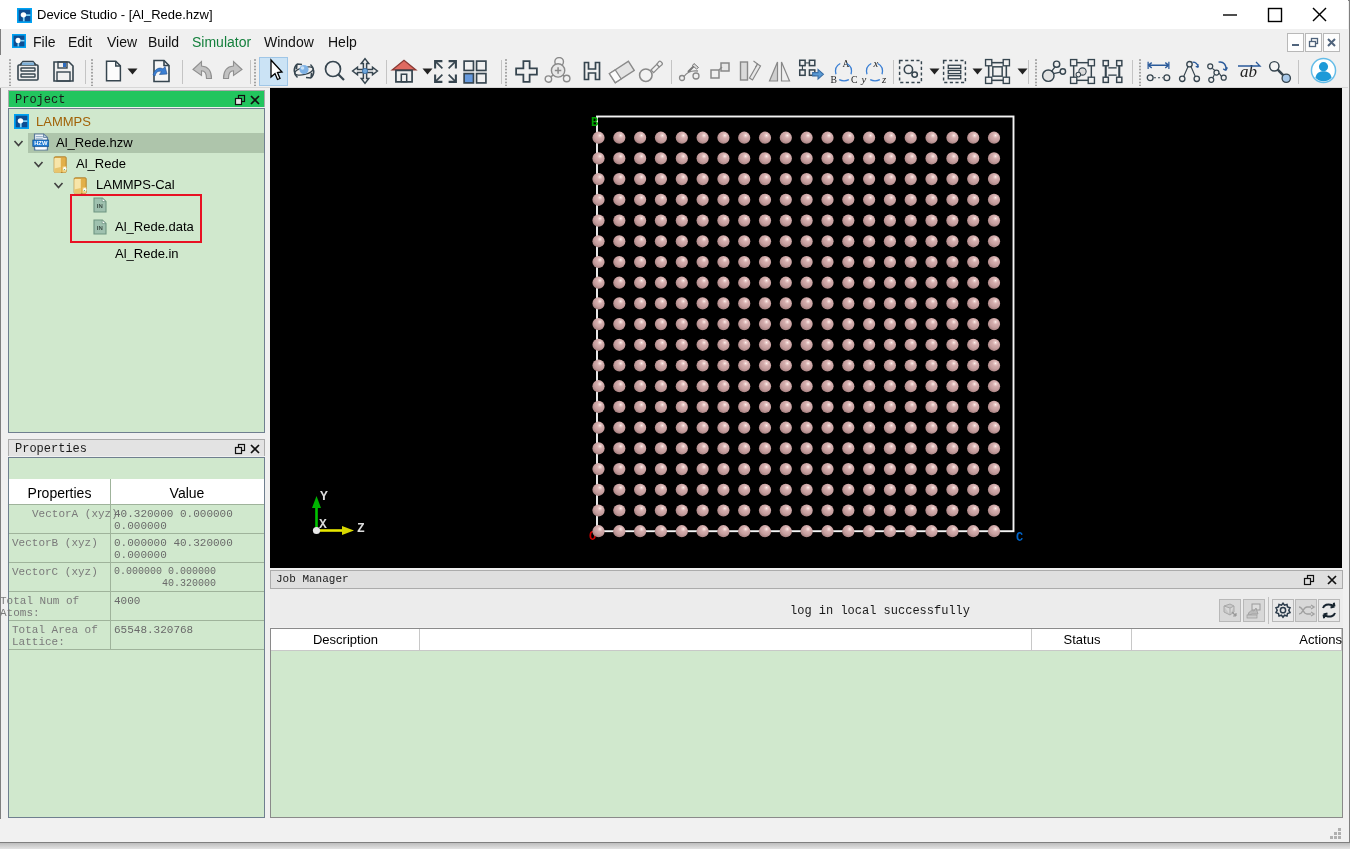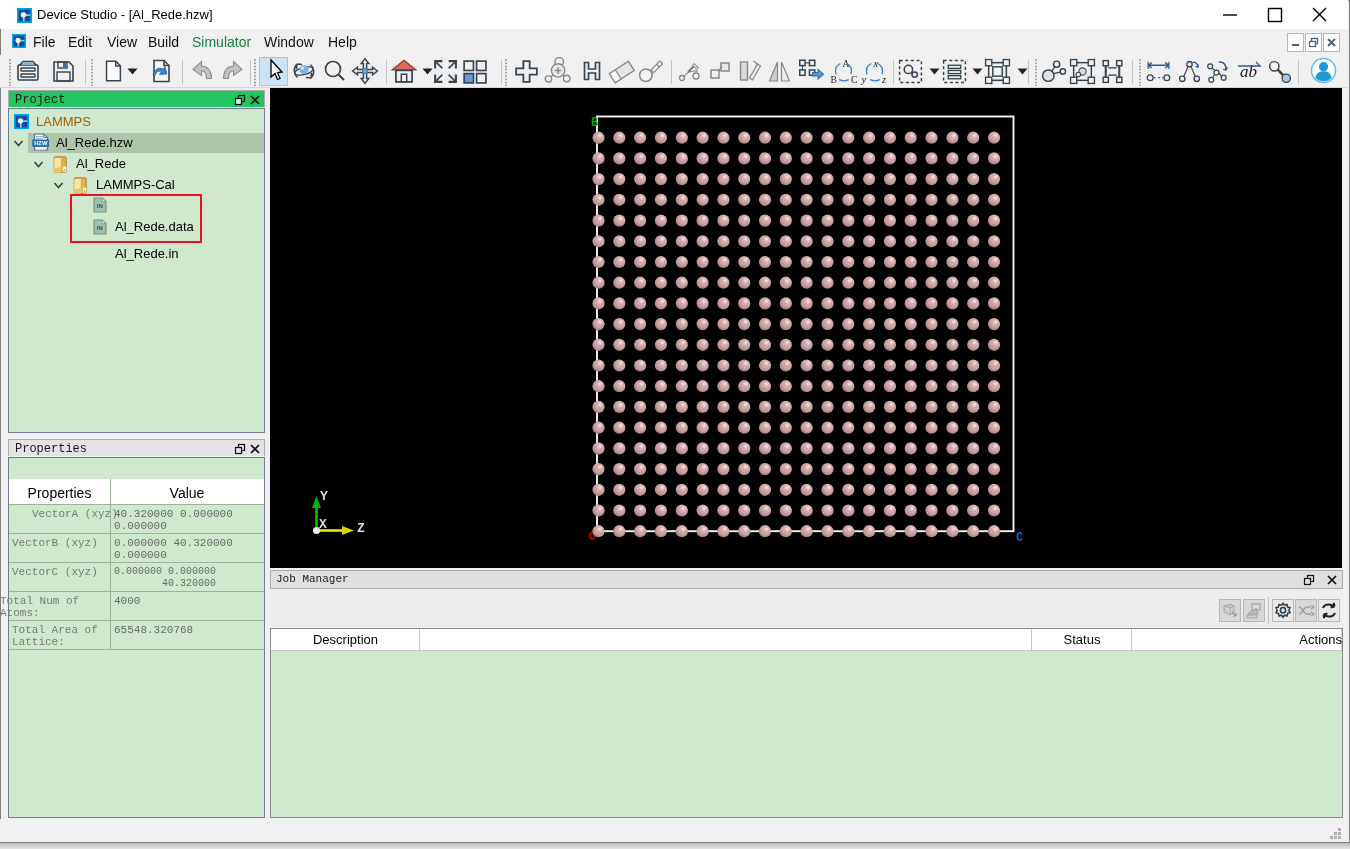--- a/index.html
+++ b/index.html
@@ -888,20 +888,21 @@
 <div class="abs" style="left:270px;top:570px;width:1073px;height:19px;background:#dfdfdf;border:1px solid #ababab;"></div>
 <div class="abs mono" style="left:276px;top:573px;font-size:11px;color:#1a1a1a;">Job Manager</div>
 <svg class="abs" style="left:1303px;top:574px" width="12" height="12" viewBox="0 0 12 12">
       <rect x="4.5" y="1.5" width="6" height="6" fill="none" stroke="#111" stroke-width="1.2"></rect>
       <rect x="1.5" y="4.5" width="6" height="6" fill="#dfdfdf" stroke="#111" stroke-width="1.2"></rect>
     </svg>
 <svg class="abs" style="left:1326px;top:574px" width="12" height="12" viewBox="0 0 12 12">
       <path d="M2 2 L10 10 M10 2 L2 10" stroke="#111" stroke-width="1.7"></path>
     </svg>
 <div class="abs" style="left:270px;top:589px;width:1073px;height:38px;background:#ececec;"></div>
+<div class="abs mono" style="left:700px;top:604px;width:360px;text-align:center;font-size:12px;color:#1a1a1a;">log in local successfully</div>
 <div class="abs" style="left:1219px;top:599px;width:22px;height:23px;background:#d8d8d8;border:1px solid #b8b8b8;"><svg width="20" height="21" viewBox="0 0 20 21">
         <path d="M4 6 L10 4 L14 6 L10 8 Z M4 6 V12 L10 15 M14 6 V12 L10 15 M10 8 V15" stroke="#a8a8a8" stroke-width="1" fill="#c8c8c8"></path>
         <path d="M12 12 L16 16 M16 16 L13 16 M16 16 L16 13" stroke="#999" stroke-width="1.2" fill="none"></path>
       </svg></div>
 <div class="abs" style="left:1243px;top:599px;width:22px;height:23px;background:#d8d8d8;border:1px solid #b8b8b8;"><svg width="20" height="21" viewBox="0 0 20 21">
         <rect x="8" y="4" width="8" height="6" fill="#ddd" stroke="#999"></rect>
         <path d="M4 16 C4 11 8 10 10 11 L12 8 L14 14 L8 14 Z" fill="#bbb" stroke="#999" stroke-width="0.8"></path>
         <rect x="3" y="15" width="10" height="3" fill="#ccc" stroke="#999" stroke-width="0.7"></rect>
       </svg></div>
 <div class="abs" style="left:1268px;top:597px;width:1px;height:27px;background:#c0c0c0;"></div>

